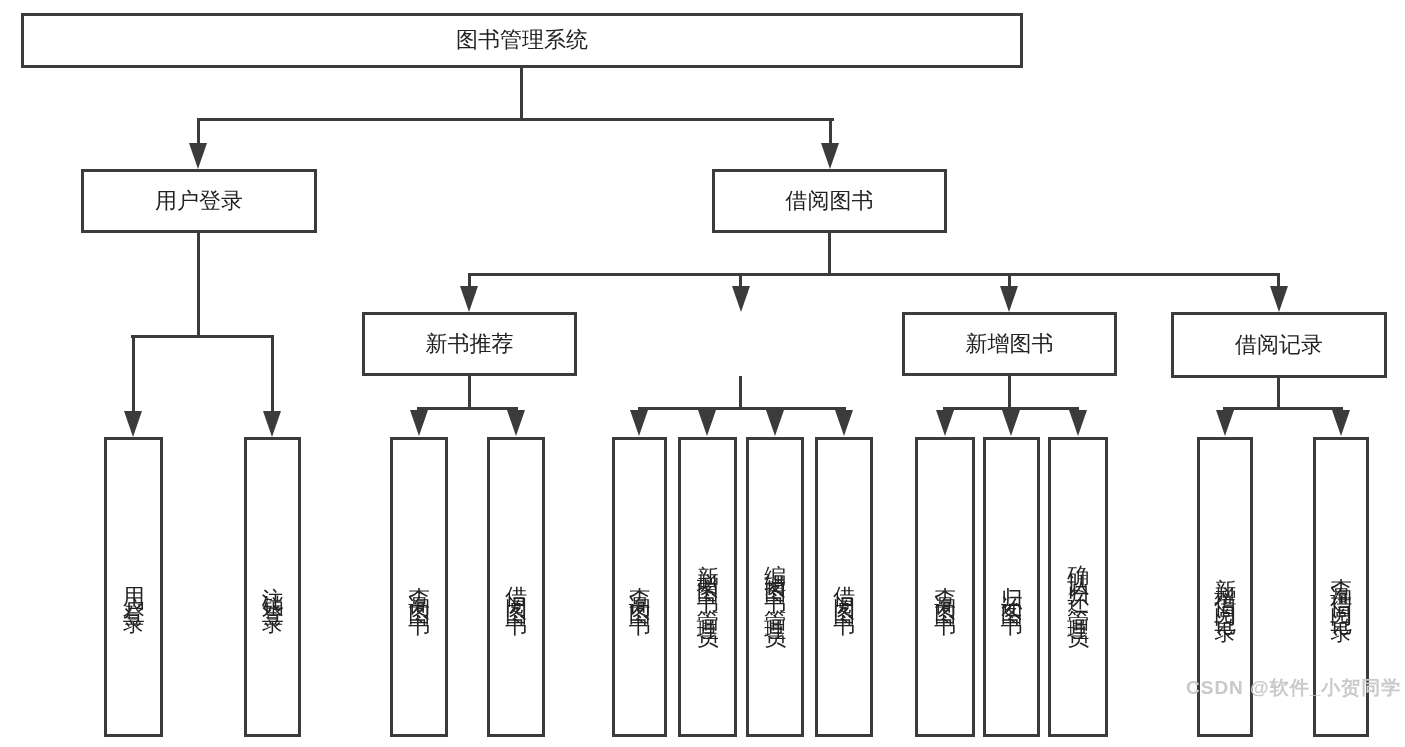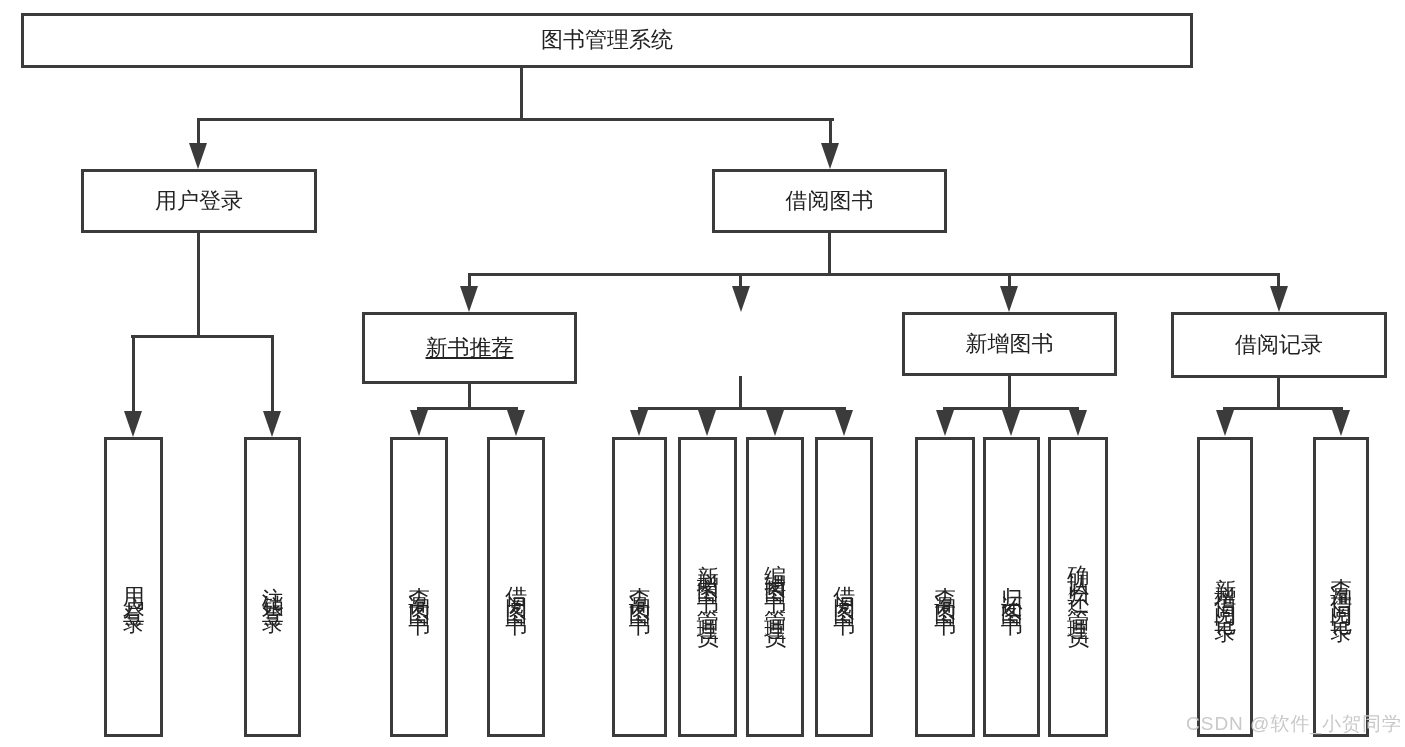--- a/index.html
+++ b/index.html
@@ -17,28 +17,28 @@
     letter-spacing:9px;font-size:22px;top:437px;height:300px;white-space:normal;
   }
   .vline{position:absolute;width:3px;background:#3b3b3b;}
   .hline{position:absolute;height:3px;background:#3b3b3b;}
   .arrow{
     position:absolute;width:0;height:0;
     border-left:9px solid transparent;border-right:9px solid transparent;
     border-top:26px solid #3b3b3b;
   }
   #watermark{
-    position:absolute;left:1186px;top:711px;font-size:19px;font-weight:400;
+    position:absolute;left:1186px;top:675px;font-size:19px;font-weight:700;
     color:#c9c9c9;letter-spacing:1px;white-space:nowrap;text-align:right;
   }
   
-  #b-root   {left:21px;  top:13px;  width:1172px;height:55px;}
+  #b-root   {left:21px;  top:13px;  width:1002px;height:55px;}
   #b-login  {left:81px;  top:169px; width:236px; height:64px;}
   #b-mgmt   {left:712px; top:169px; width:235px; height:64px;}
-  #b-newrec {left:362px; top:312px; width:215px; height:72px;text-decoration:underline;}
+  #b-newrec {left:362px; top:312px; width:215px; height:64px;}
   #b-borrow {left:633px; top:312px; width:216px; height:64px;}
   #b-current{left:902px; top:312px; width:215px; height:64px;}
   #b-record {left:1171px;top:312px; width:216px; height:66px;}
   #b-l-login    {left:104px; width:59px;}
   #b-l-logout   {left:244px; width:57px;}
   #b-l-nbquery  {left:390px; width:58px;}
   #b-l-nbborrow {left:487px; width:58px;}
   #b-l-bbquery  {left:612px; width:55px;}
   #b-l-bbadd    {left:678px; width:59px;}
   #b-l-bbedit   {left:746px; width:58px;}

